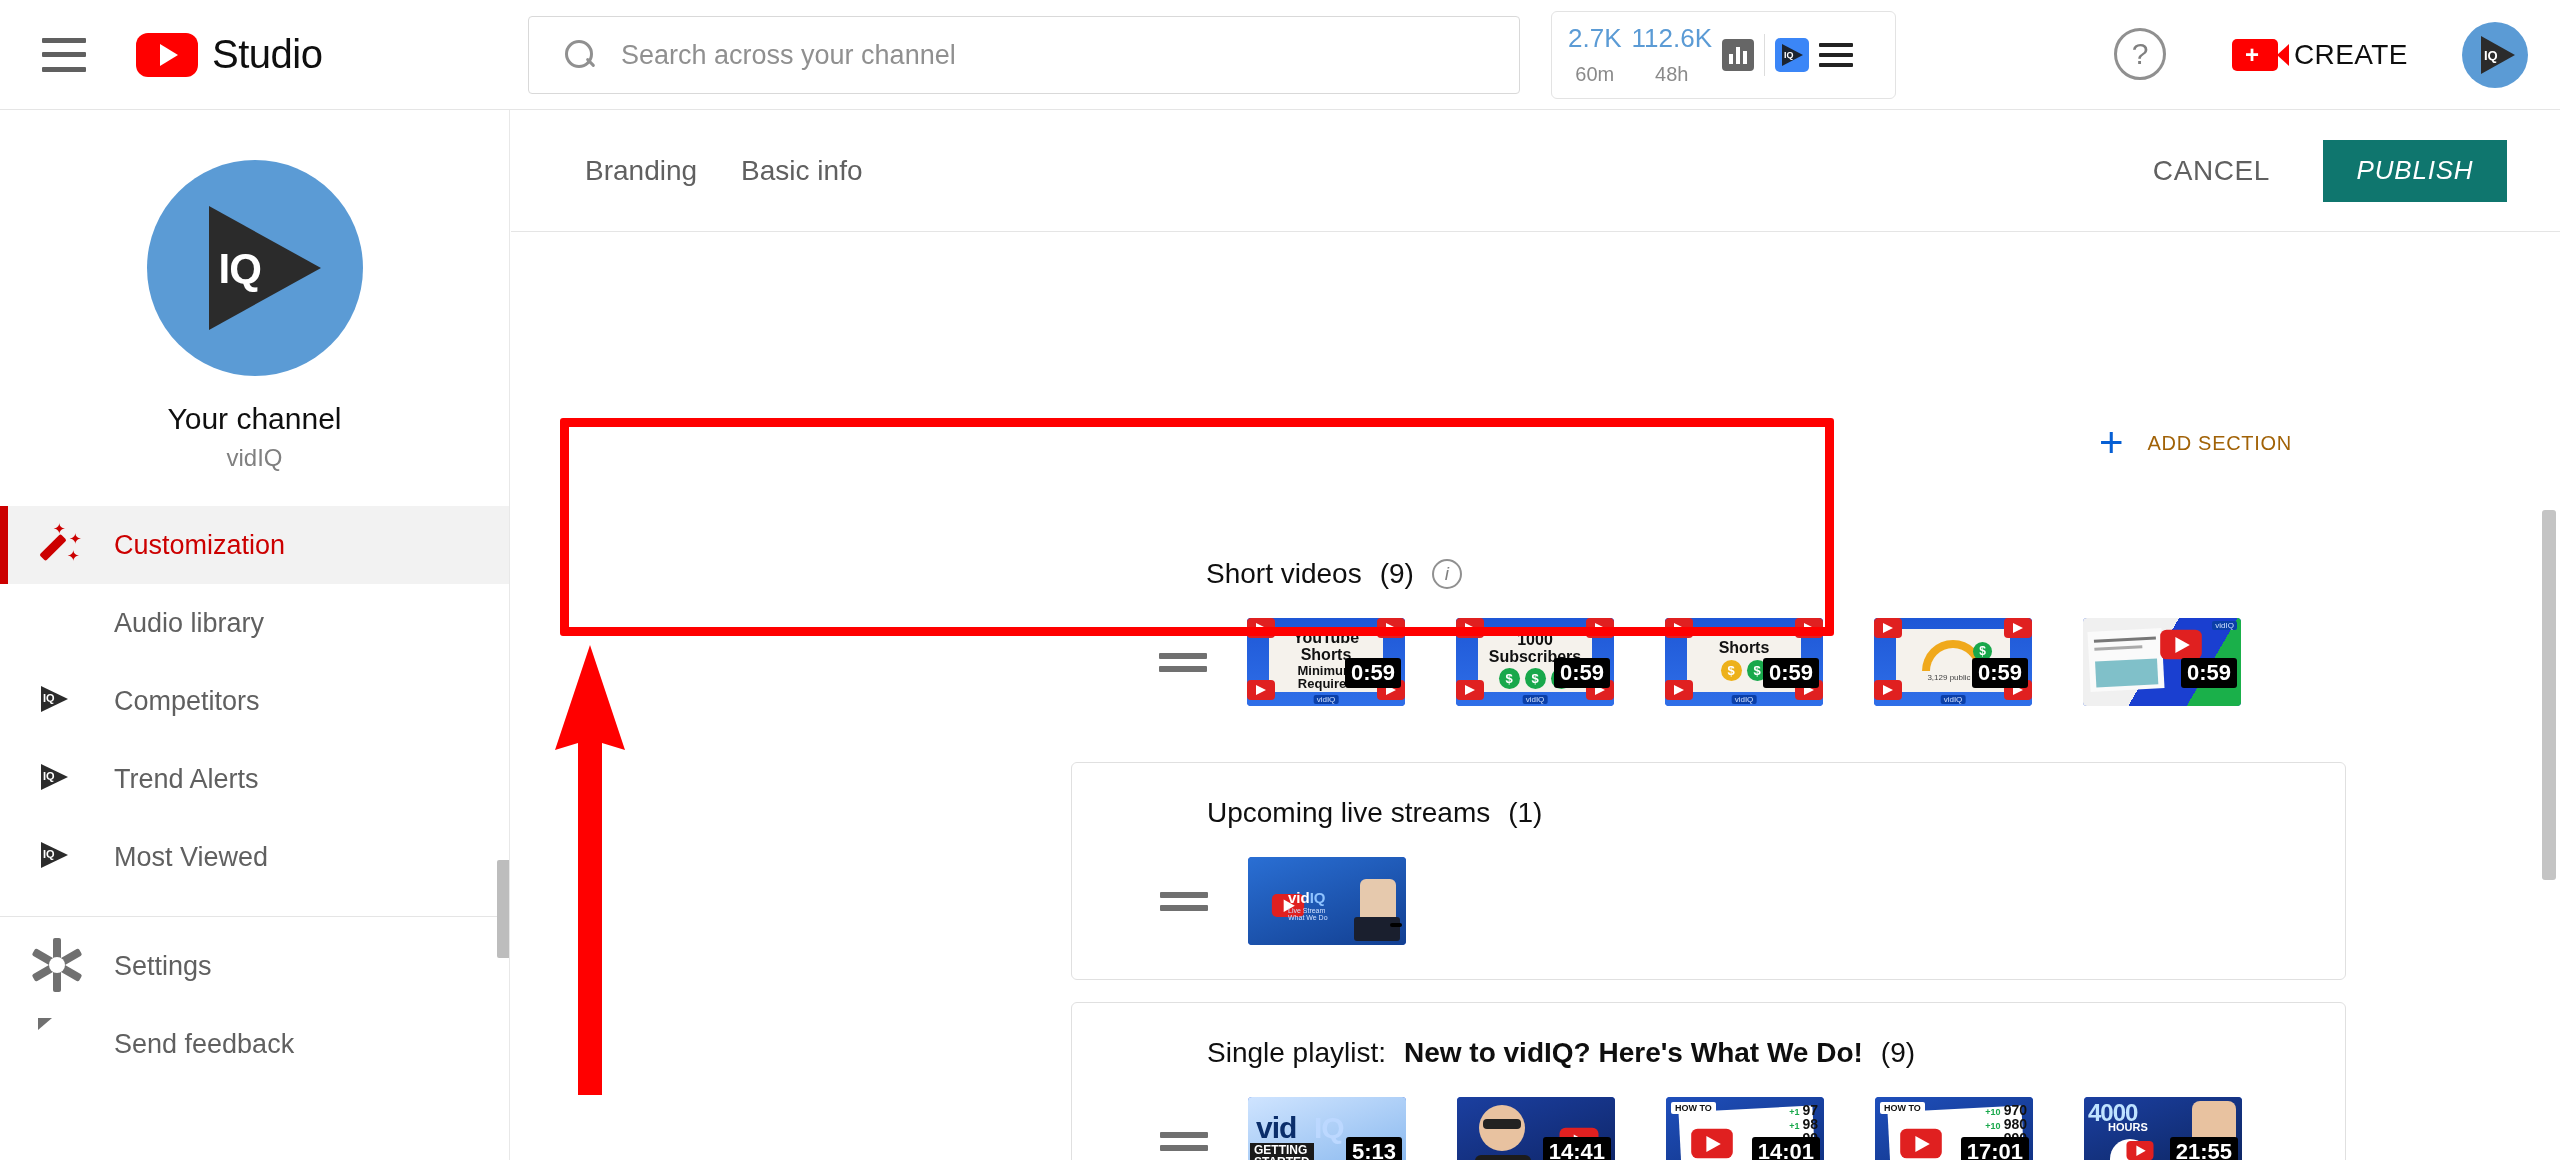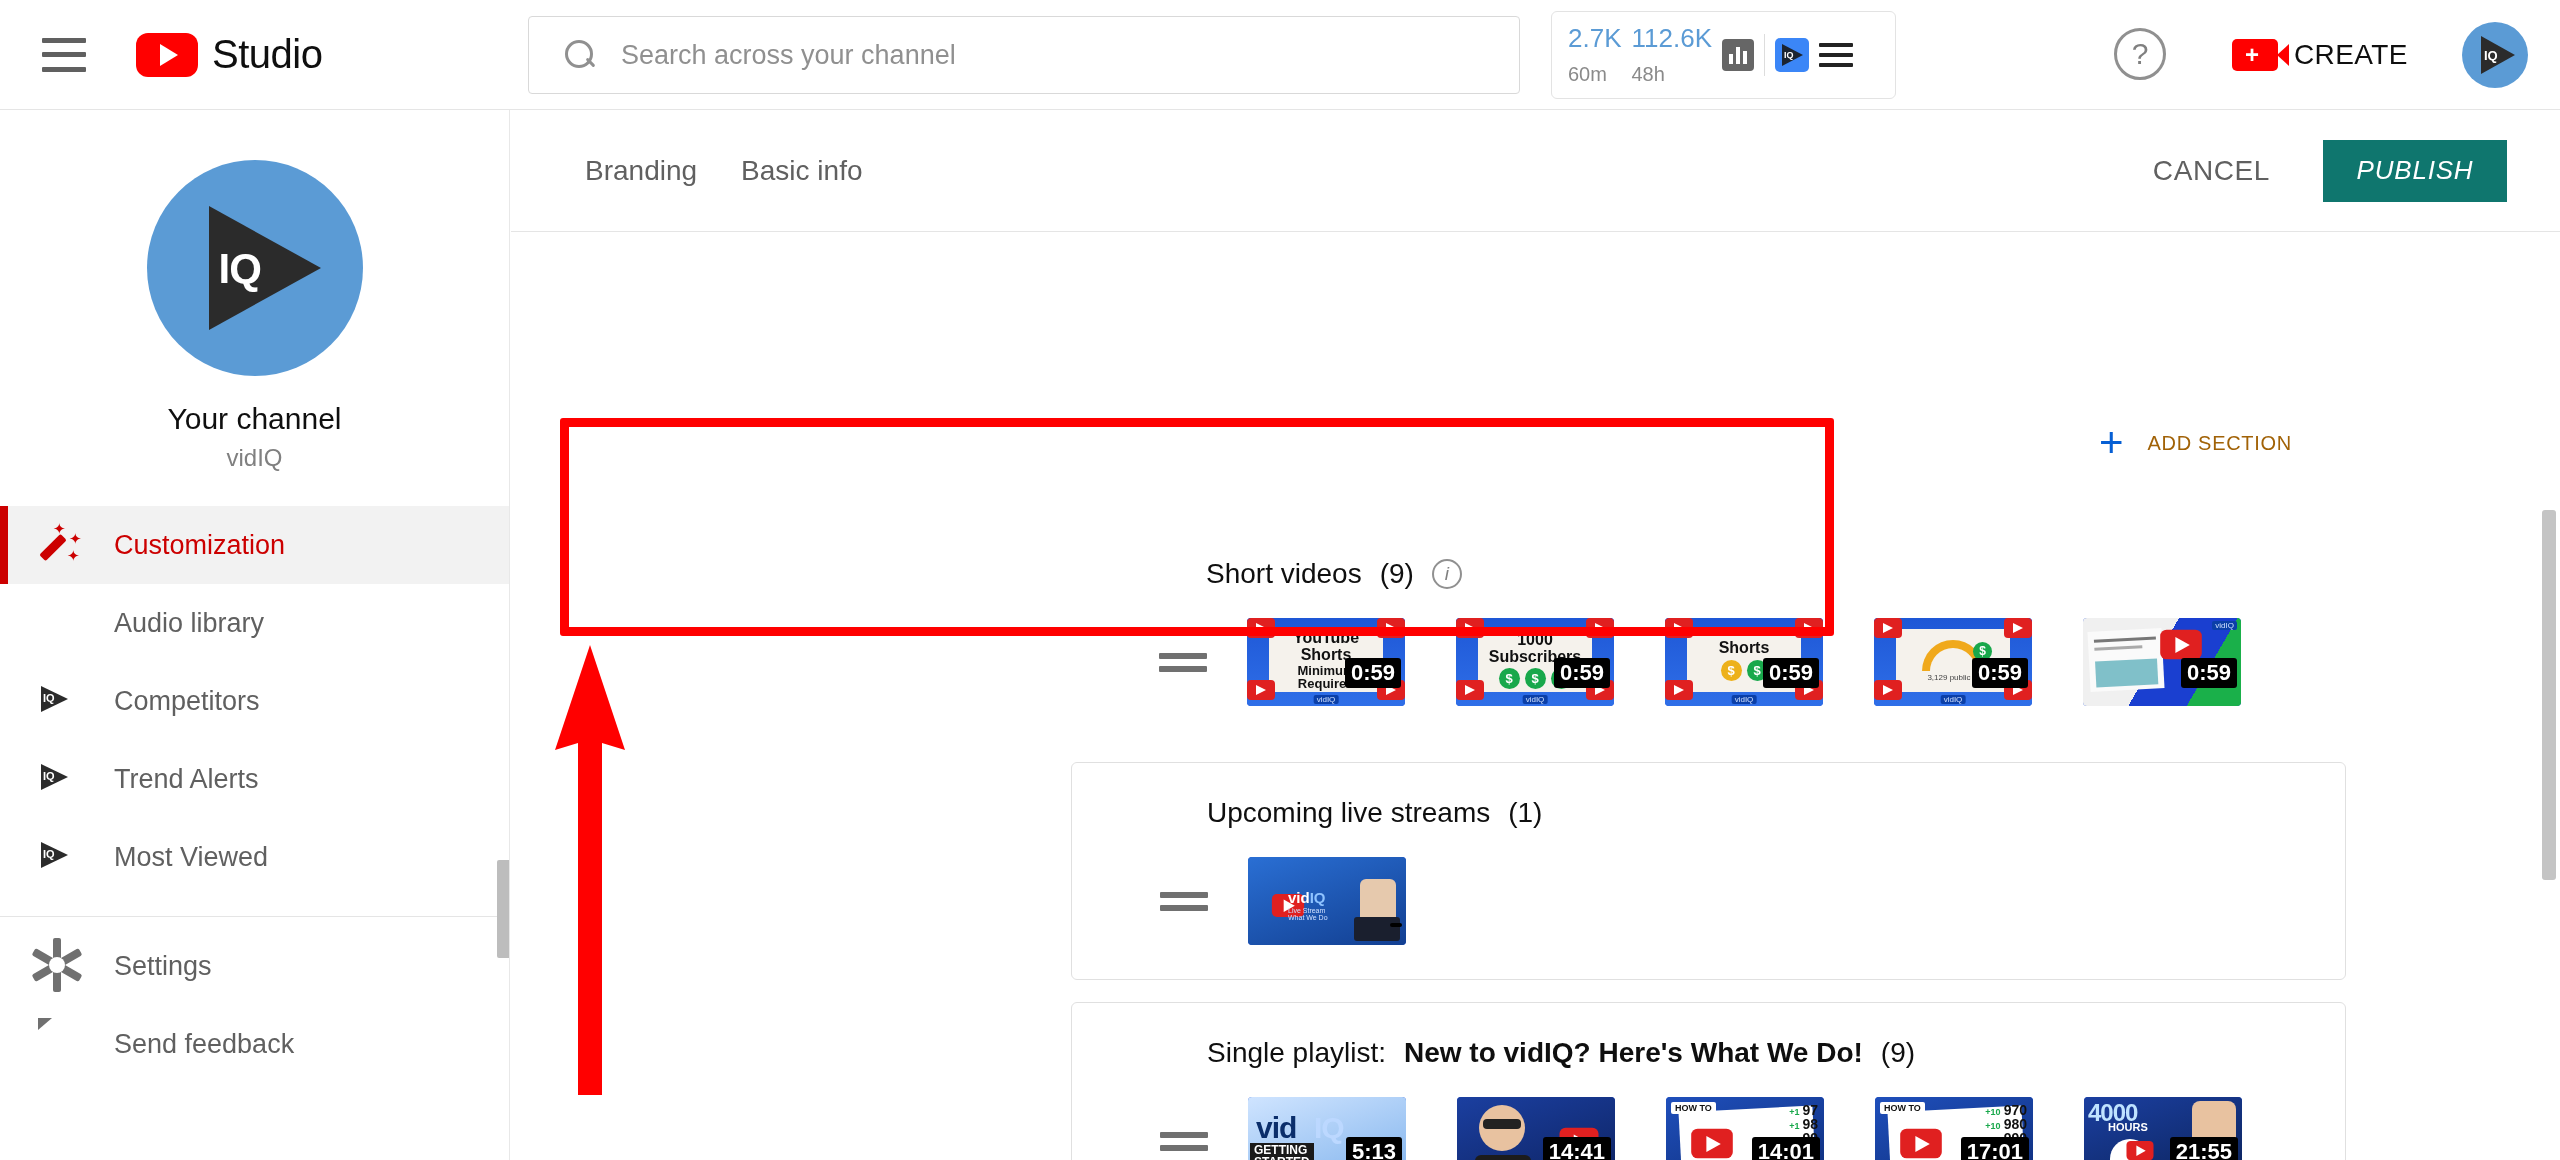--- a/index.html
+++ b/index.html
@@ -39,21 +39,21 @@
   .search-ico::after { content:""; position:absolute; left:22px; top:23px; width:11px;height:3px;
         background:#909090; transform:rotate(45deg); border-radius:2px;}
   .search-ph { font-size:27px; color:#909090; margin-left:24px; }
 
   
   .viq-stats {
     position:absolute; left:1551px; top:11px; width:345px; height:88px;
     border:1px solid #e3e3e3; border-radius:6px; background:#fff;
     display:flex; align-items:center; padding:0 16px; gap:10px;
   }
-  .stat { display:flex; flex-direction:column; align-items:flex-start; line-height:1.05; cursor:pointer;gap:12px; }
+  .stat { display:flex; flex-direction:column; align-items:center; line-height:1.05; cursor:pointer;gap:12px; }
   .stat .big { font-size:26px; color:#5b9bd5; font-weight:400; }
   .stat .sub { font-size:20px; color:#8a8a8a; }
   .bars-ico { width:32px;height:32px; background:#666; border-radius:4px; position:relative; flex:none; cursor:pointer;}
   .bars-ico i { position:absolute; bottom:7px; width:4px; background:#fff; display:block; }
   .bars-ico i:nth-child(1){ left:7px; height:10px;}
   .bars-ico i:nth-child(2){ left:14px; height:17px;}
   .bars-ico i:nth-child(3){ left:21px; height:13px;}
   .vdivider { width:1px; height:42px; background:#ddd; }
   .viq-mini { width:34px;height:34px;background:#3b86f7;border-radius:5px;position:relative;flex:none;cursor:pointer;}
   .viq-mini .t { position:absolute; left:7px; top:6px; width:0;height:0;

